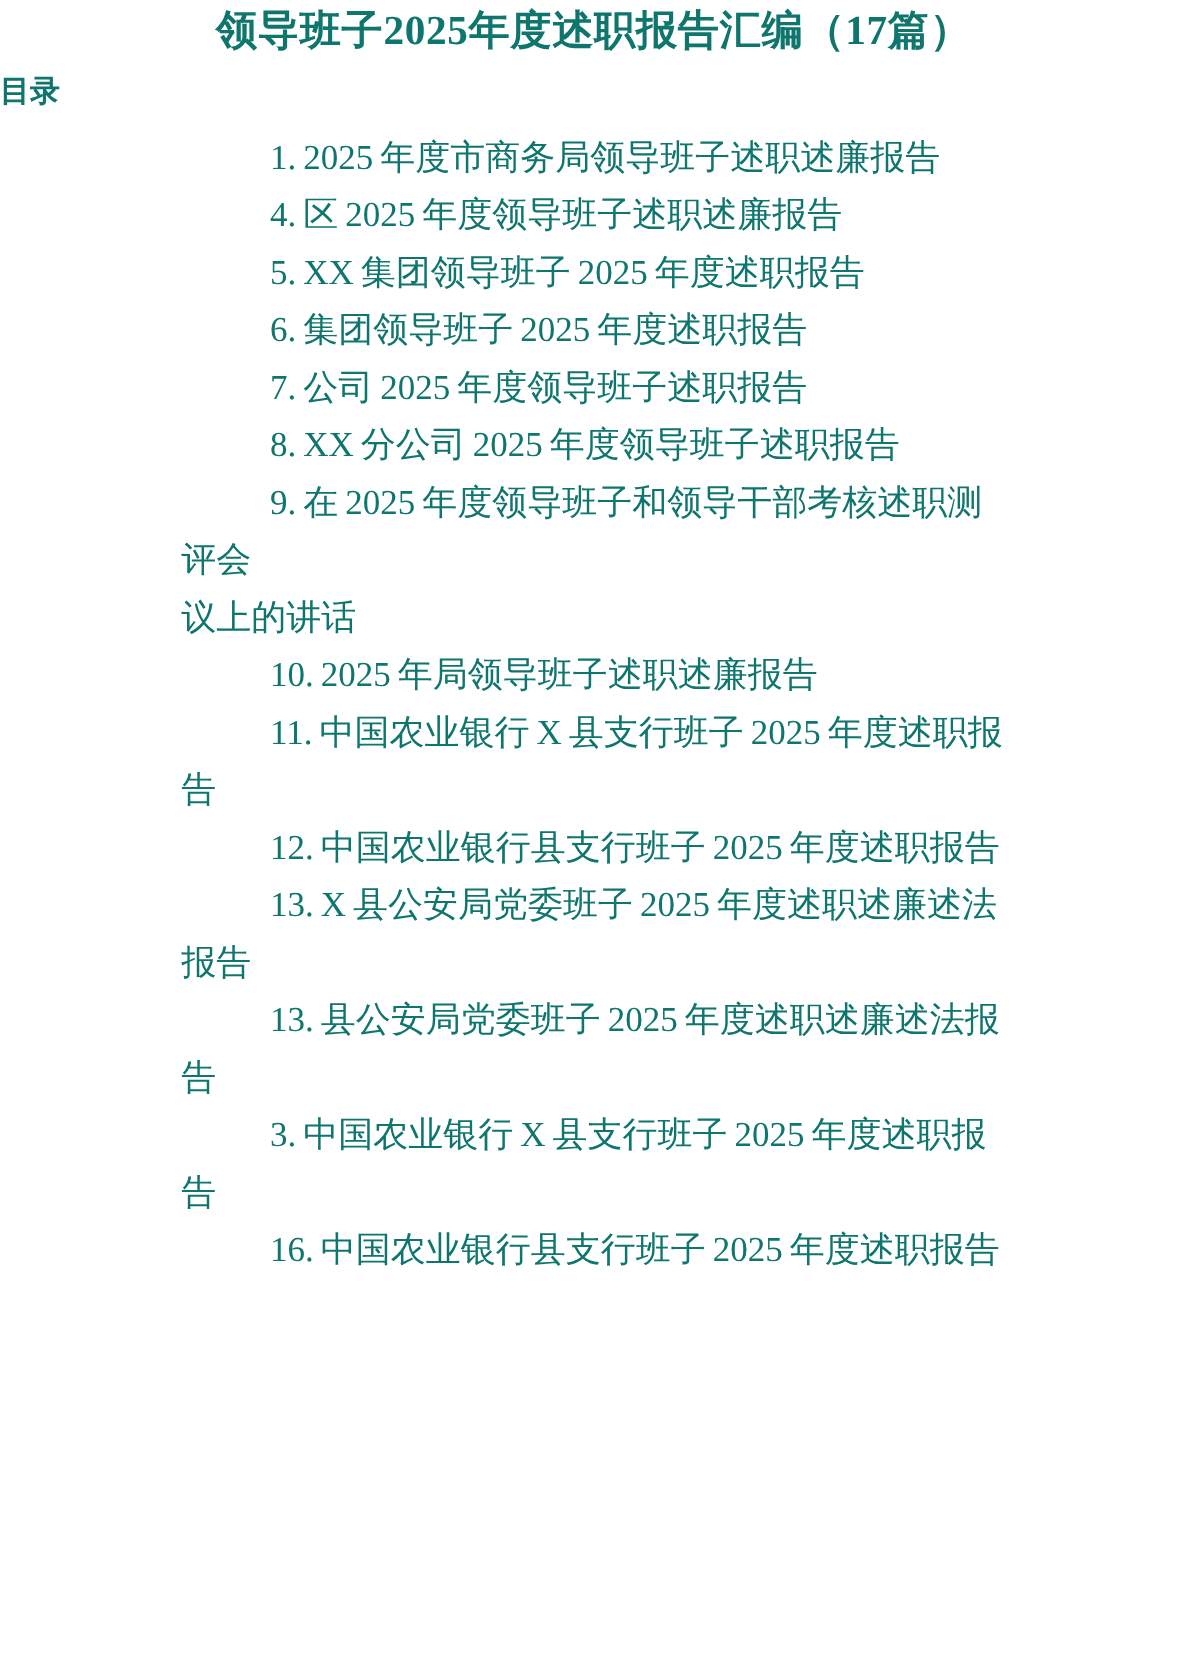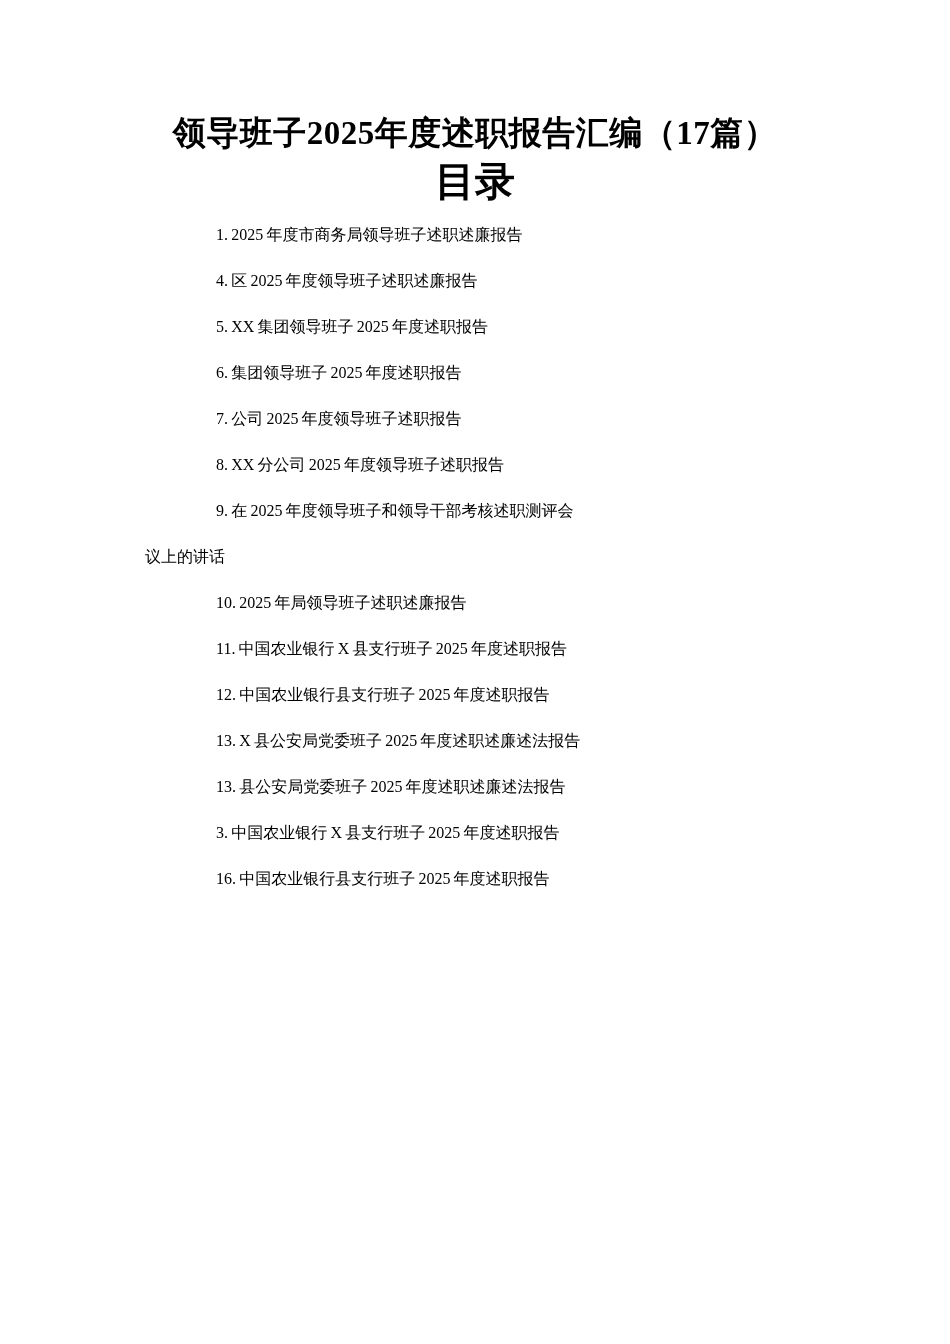--- a/index.html
+++ b/index.html
@@ -5,44 +5,43 @@
   html, body {
     margin: 0;
     padding: 0;
     background: #ffffff;
   }
   .page {
     position: relative;
     width: 950px;
     height: 1344px;
     background: #ffffff;
-    color: #000000;
+    color: #0f766e;
     font-family: "Liberation Serif", "DejaVu Serif", serif;
     overflow: hidden;
     box-sizing: border-box;
-    padding-top: 108px;
   }
   .doc-title {
     margin: 0;
     font-size: 33px;
     line-height: 50px;
     font-weight: bold;
     text-align: center;
     letter-spacing: 0.5px;
   }
   .toc-heading {
     margin: 0;
-    font-size: 40px;
+    font-size: 24px;
     line-height: 48px;
     font-weight: bold;
-    text-align: center;
+    text-align: left;
   }
   .toc-list {
     margin: 6px 140px 0 145px;
-    font-size: 16px;
+    font-size: 28px;
     line-height: 46px;
   }
   .toc-item {
     text-indent: 71px; 
     white-space: normal;
   }
   .toc-item.small-indent {
     text-indent: 51px;
   }
 </style>

